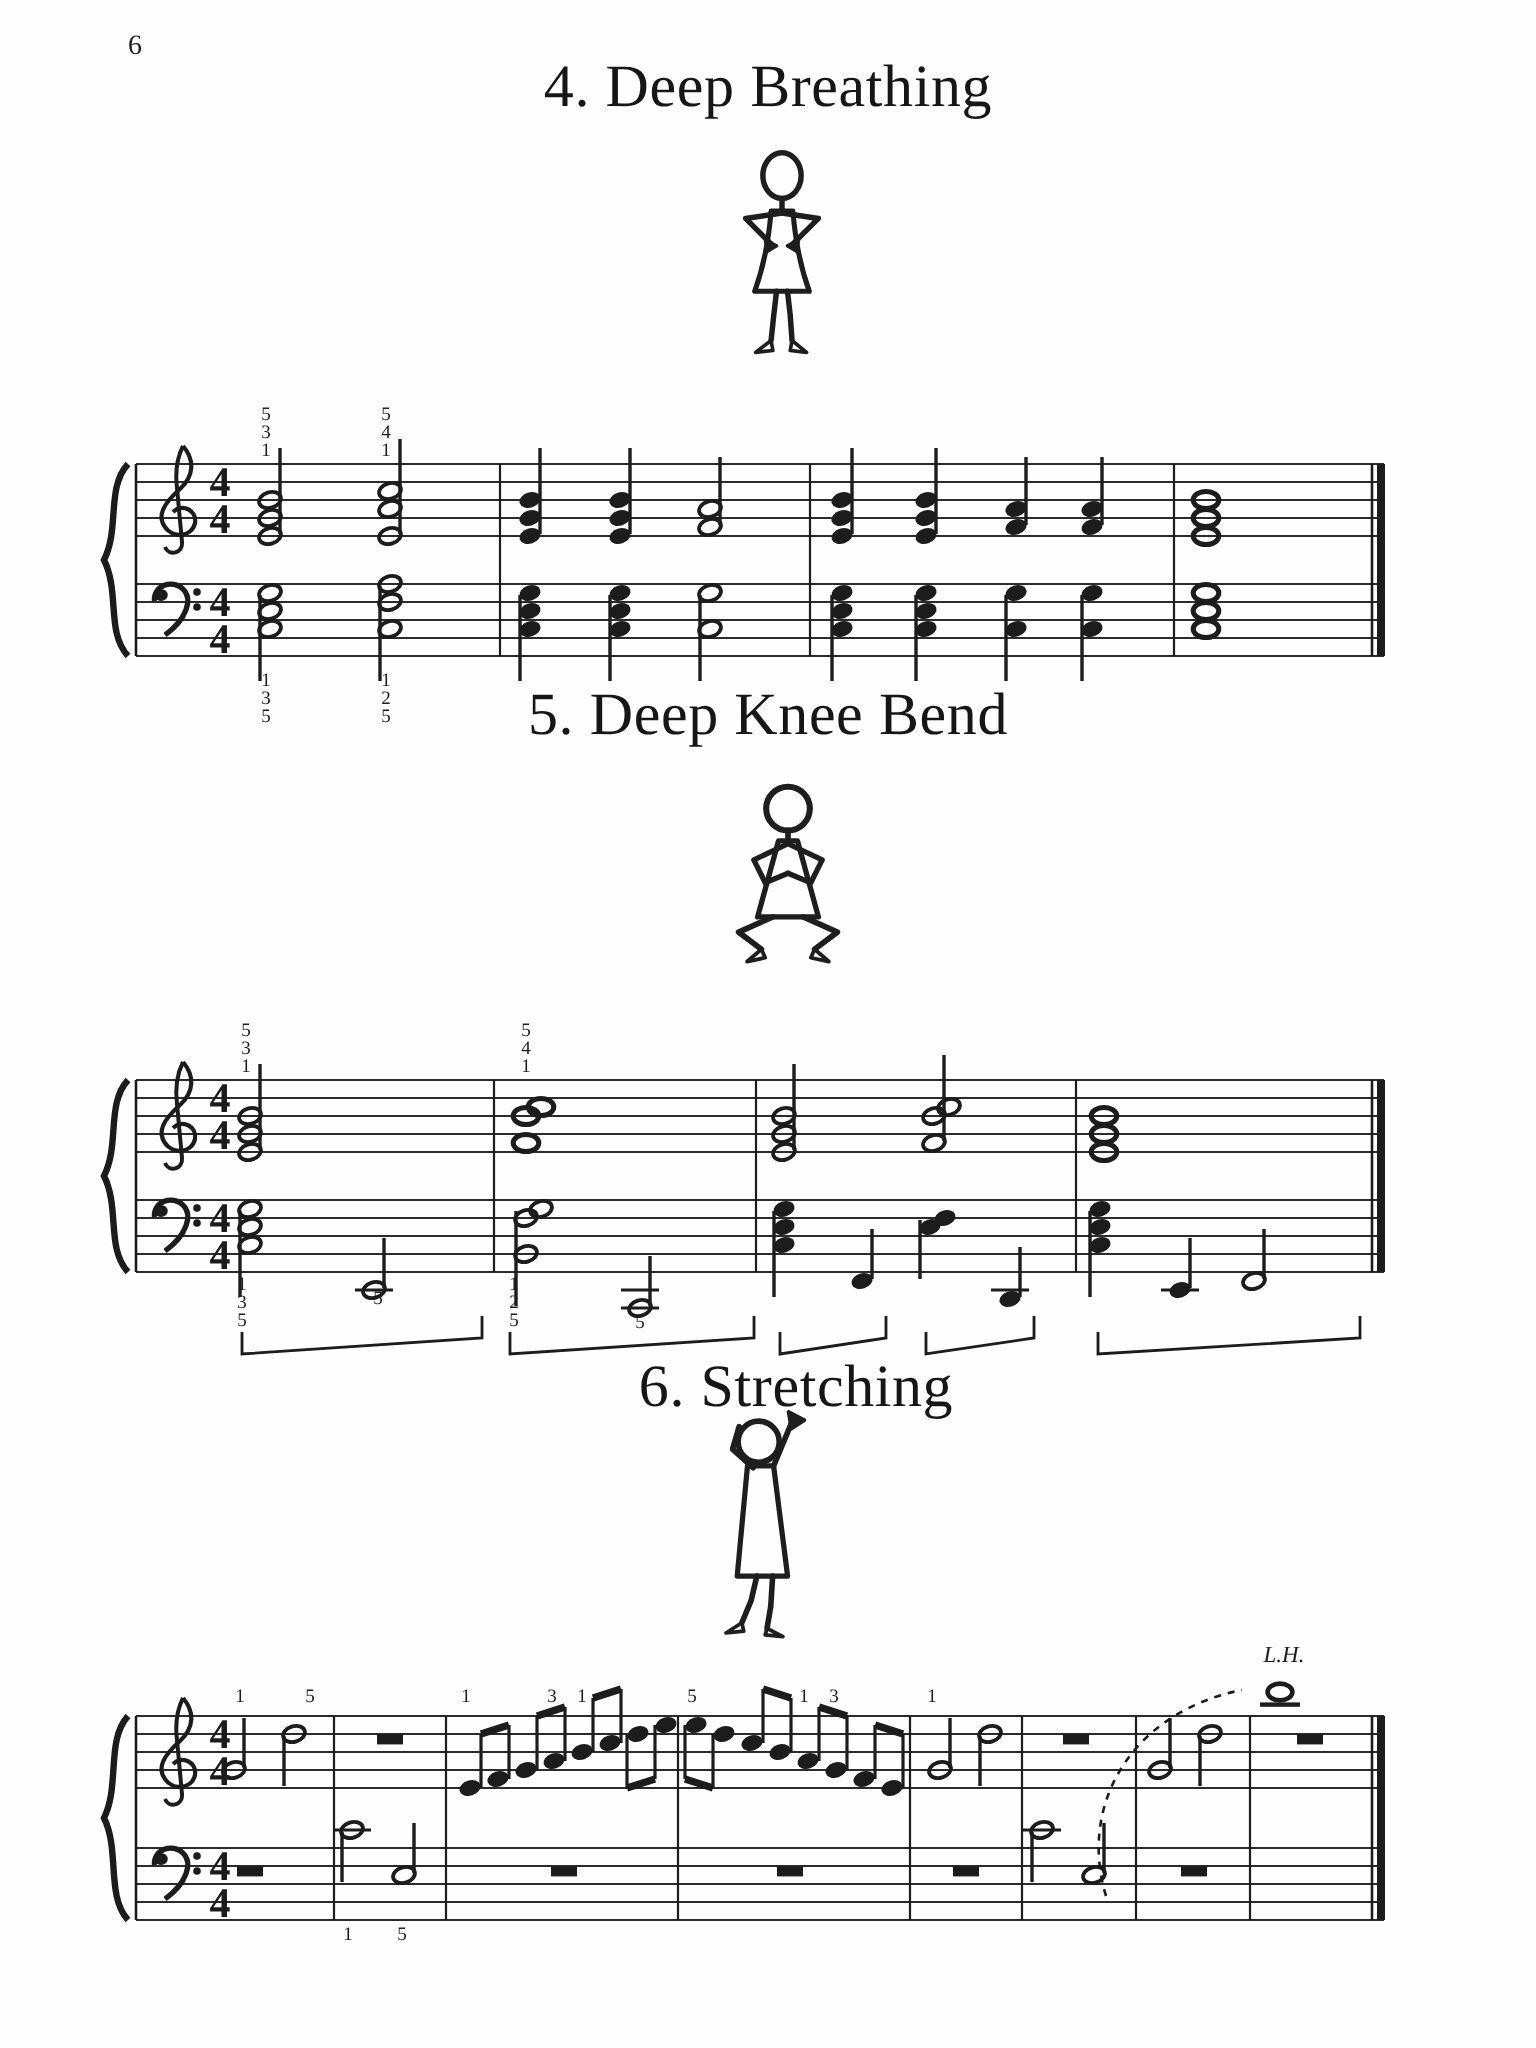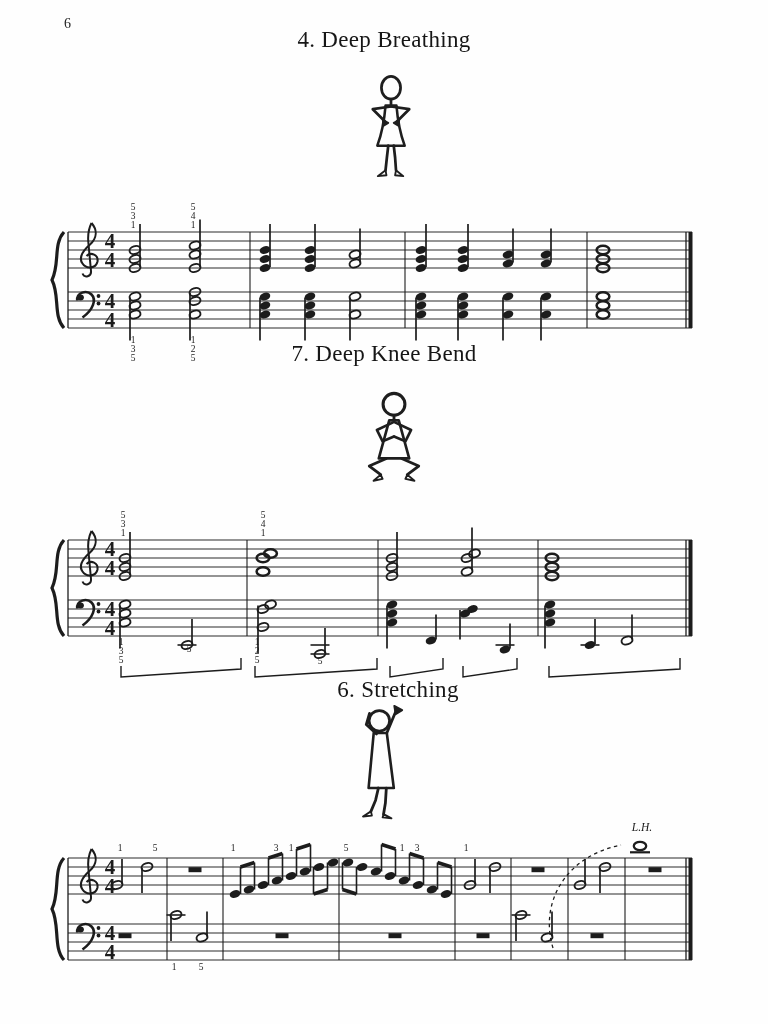--- a/index.html
+++ b/index.html
@@ -7,36 +7,36 @@
     width:768px;height:1024px;position:relative;overflow:hidden;
     background:#fefefe;
     font-family:"Liberation Serif", serif;
   }
   .abs{position:absolute;}
   .page-num{
     left:64px;top:16px;font-size:14px;color:#222;
   }
   .ex-title{
     left:0;right:0;text-align:center;
-    font-size:23px;color:#161616;letter-spacing:0.3px;
+    font-size:30px;color:#161616;letter-spacing:0.3px;
   }
   #title-1{top:27px;}
   #title-2{top:341px;}
   #title-3{top:677px;margin-left:28px;}
   .fig{stroke:#1e1e1e;fill:none;stroke-linecap:round;stroke-linejoin:round;}
   #music-canvas{left:0;top:0;}
   svg text{font-family:"Liberation Serif", serif;}
 </style>
 </head>
 <body>
 
 <div class="abs page-num">6</div>
 
 <div class="abs ex-title" id="title-1">4. Deep Breathing</div>
-<div class="abs ex-title" id="title-2">7. Deep Knee Bend</div>
+<div class="abs ex-title" id="title-2">5. Deep Knee Bend</div>
 <div class="abs ex-title" id="title-3">6. Stretching</div>
 
 <svg class="abs" style="left:350px;top:74px" width="82" height="126" viewBox="0 0 90 135">
   <g class="fig">
     <ellipse cx="45" cy="13.5" rx="10.5" ry="12.5" stroke-width="3"></ellipse>
     <line x1="45" y1="26" x2="45" y2="32" stroke-width="3"></line>
     <path d="M45 34 L25 37 L39 51" stroke-width="3"></path>
     <path d="M45 34 L65 37 L51 51" stroke-width="3"></path>
     <path d="M36 49 L42 52 L37 55 Z" stroke-width="2" fill="#1e1e1e"></path>
     <path d="M54 49 L48 52 L53 55 Z" stroke-width="2" fill="#1e1e1e"></path>

